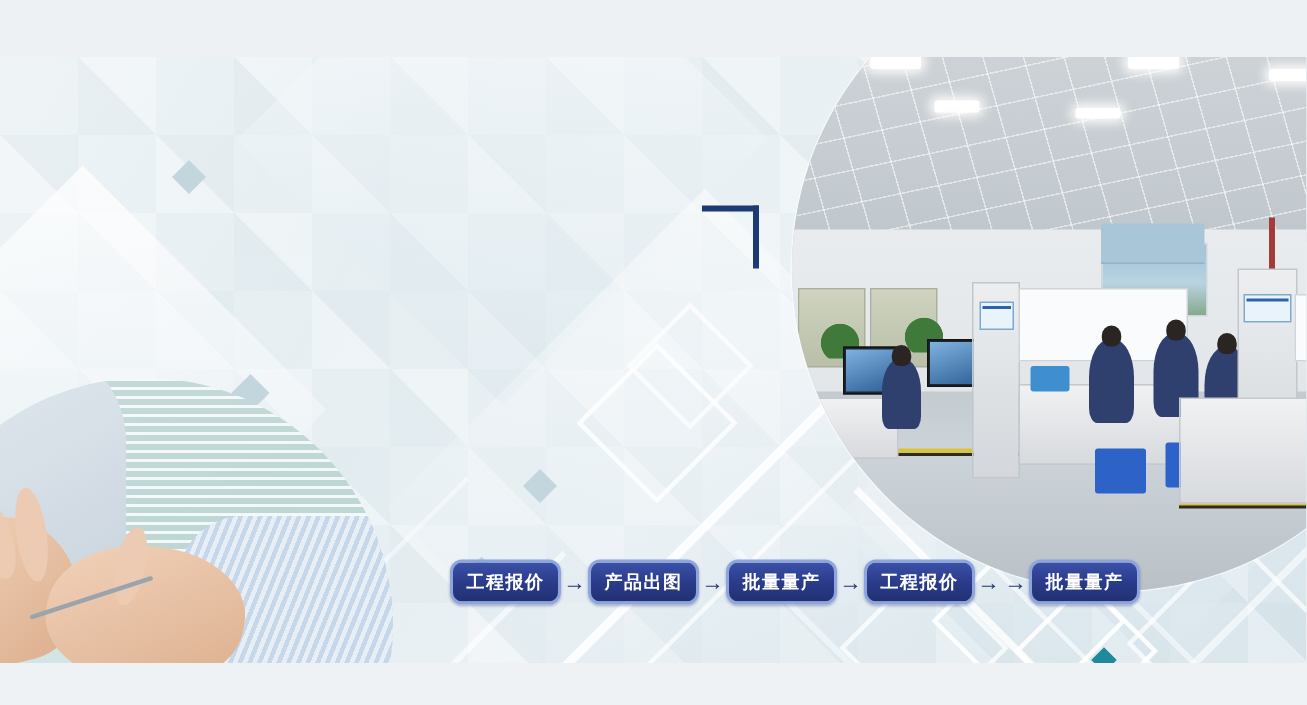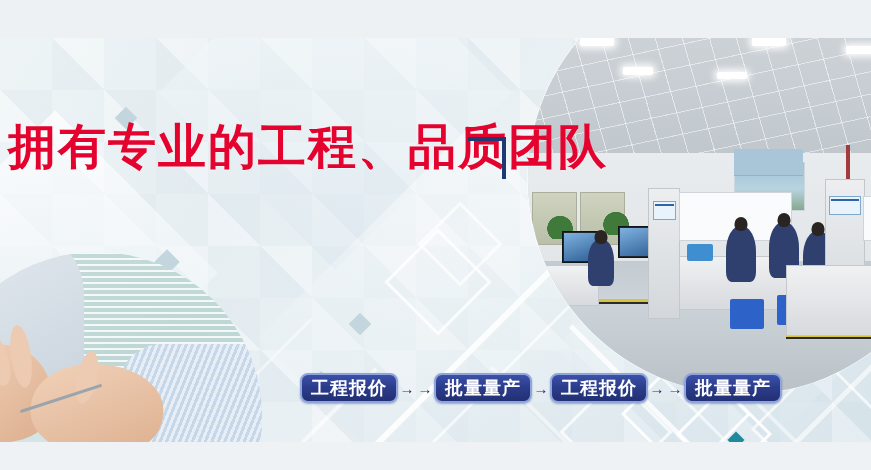--- a/index.html
+++ b/index.html
@@ -150,21 +150,21 @@
     position:absolute;left:300px;top:335px;
     display:flex;align-items:center;gap:0;
   }
   .chip{
     position:relative;
     display:flex;align-items:center;justify-content:center;
     height:26px;padding:0 9px;
     background:linear-gradient(180deg,#3b51a8 0%,#2b3c8c 48%,#223072 100%);
     border:2px solid #8ea4dc;
     border-radius:8px;
-    color:#ffffff;font-size:18px;font-weight:bold;letter-spacing:1px;
+    color:#ffffff;font-size:12px;font-weight:bold;letter-spacing:1px;
     white-space:nowrap;
     box-shadow:0 1px 2px rgba(25,40,95,.35);
     font-family:Liberation Mono, monospace;
   }
   .arrow{
     width:18px;text-align:center;
     color:#24316f;font-size:15px;font-weight:bold;line-height:1;
     user-select:none;
   }
 </style>
@@ -287,26 +287,26 @@
       <div class="hand h1"></div>
       <div class="hand h2"></div>
 
       <div class="finger" style="left:16%;top:24%;width:7%;height:17%;transform:rotate(-18deg);"></div>
       <div class="finger" style="left:24%;top:22%;width:6%;height:19%;transform:rotate(-8deg);"></div>
       <div class="finger" style="left:44%;top:30%;width:6%;height:16%;transform:rotate(12deg);"></div>
       <div class="pen"></div>
 
     </div>
 
-    <div class="headline">拥有专业的工程、品质团队</div>
     <div class="corner-bracket"></div>
 
     <div class="flow">
       <div class="chip">工程报价</div>
       <div class="arrow">→</div>
+      <div class="chip">产品出图</div>
       <div class="arrow">→</div>
       <div class="chip">批量量产</div>
       <div class="arrow">→</div>
       <div class="chip">工程报价</div>
       <div class="arrow">→</div>
       <div class="arrow">→</div>
       <div class="chip">批量量产</div>
     </div>
 
   </div>

